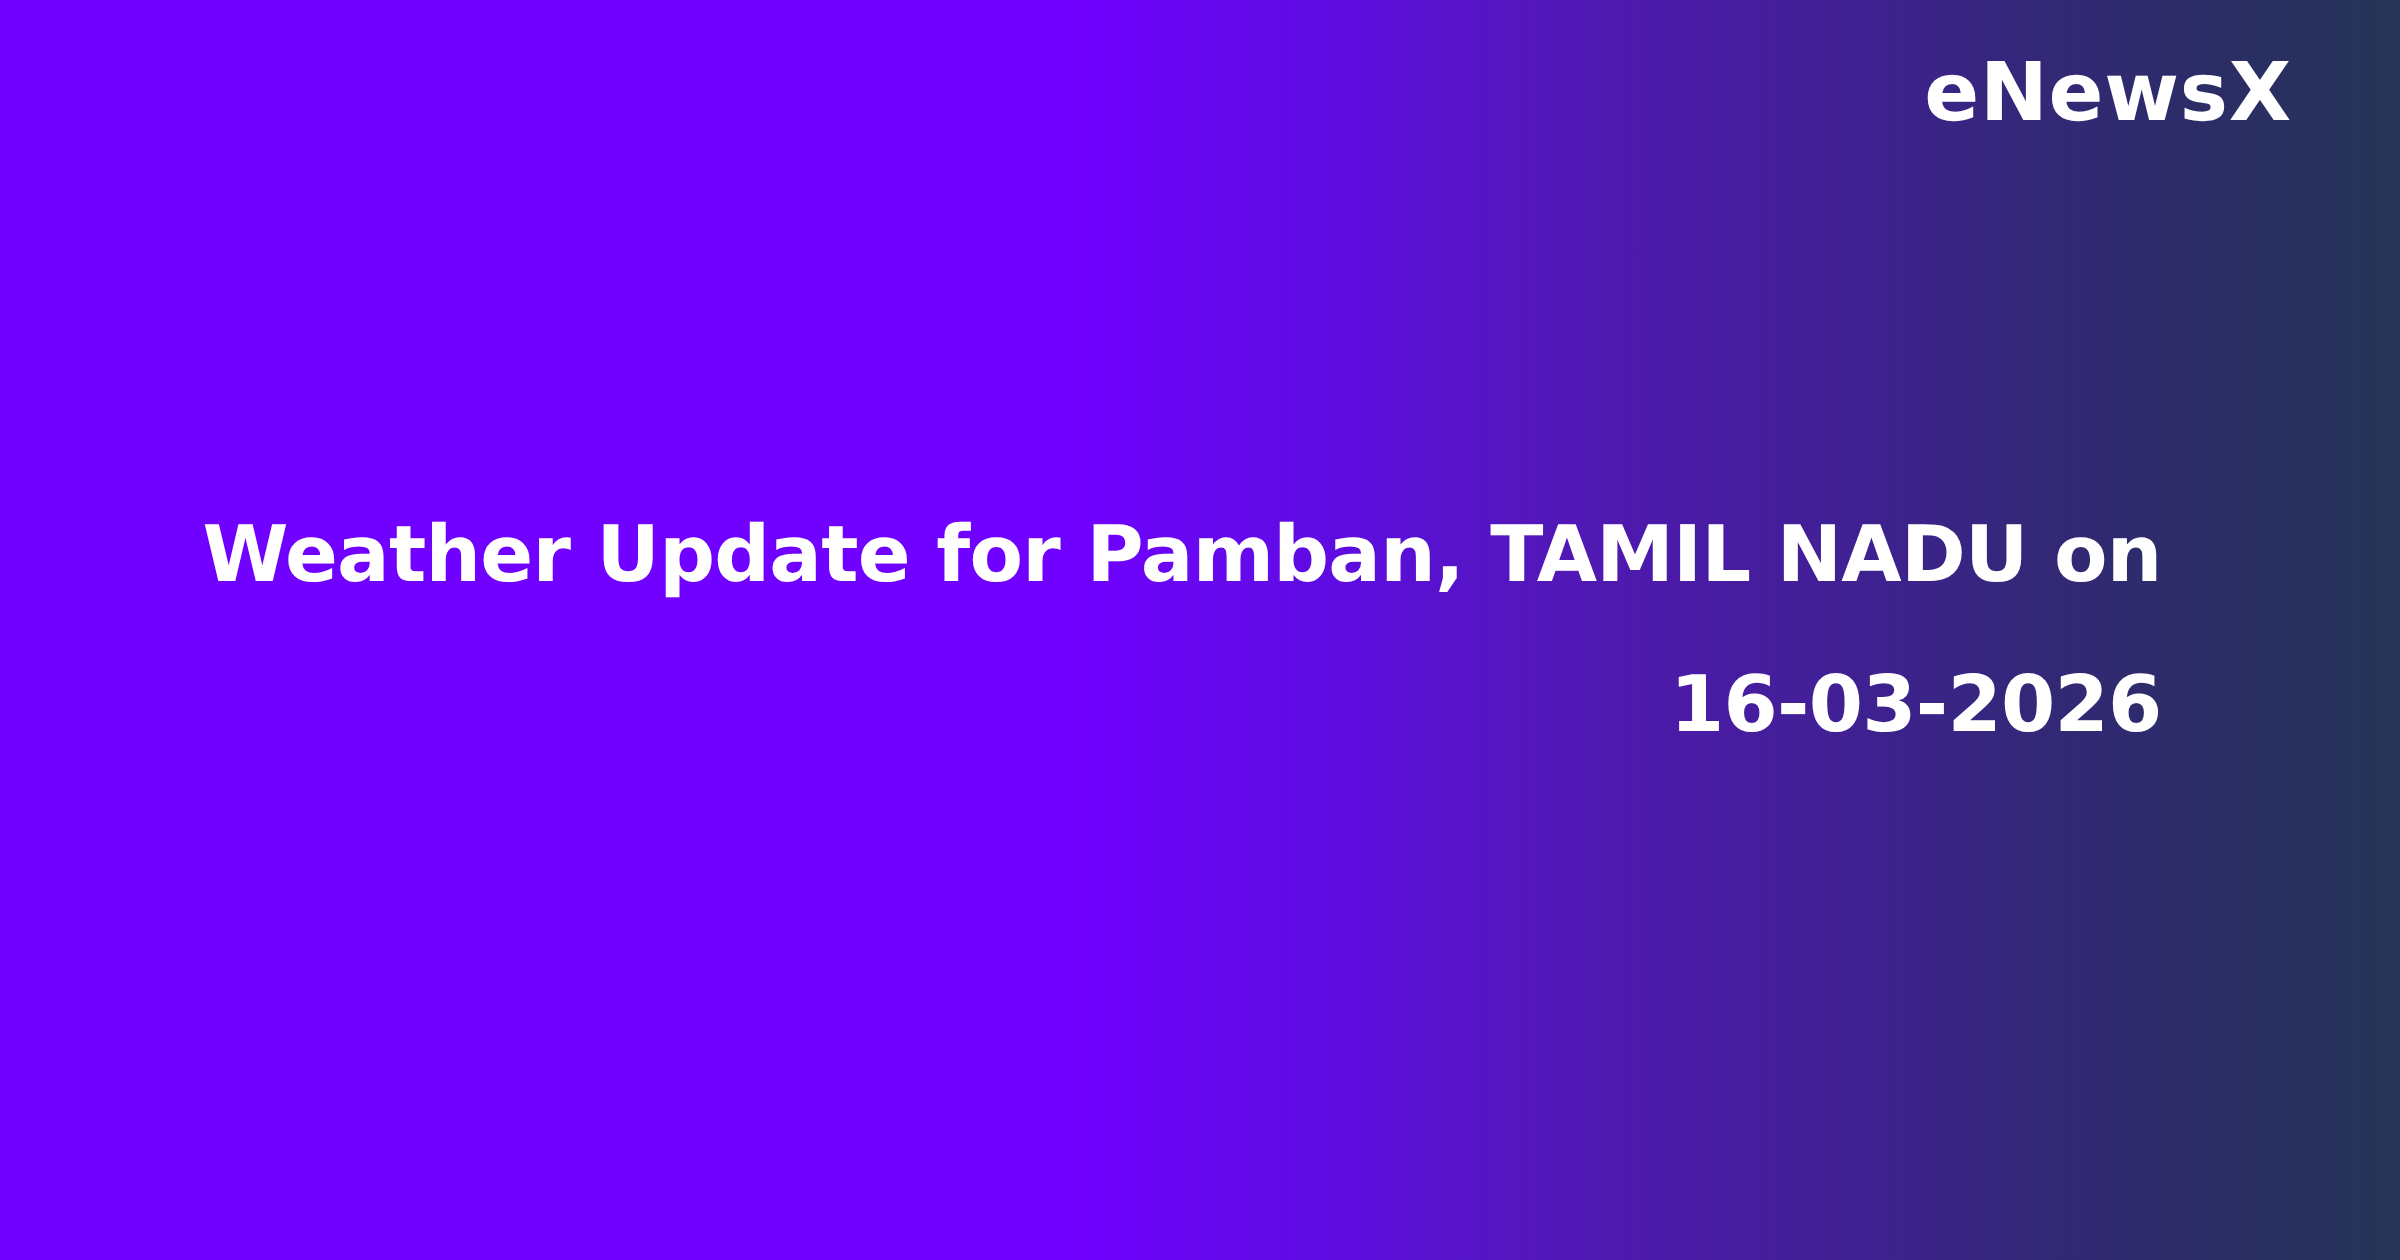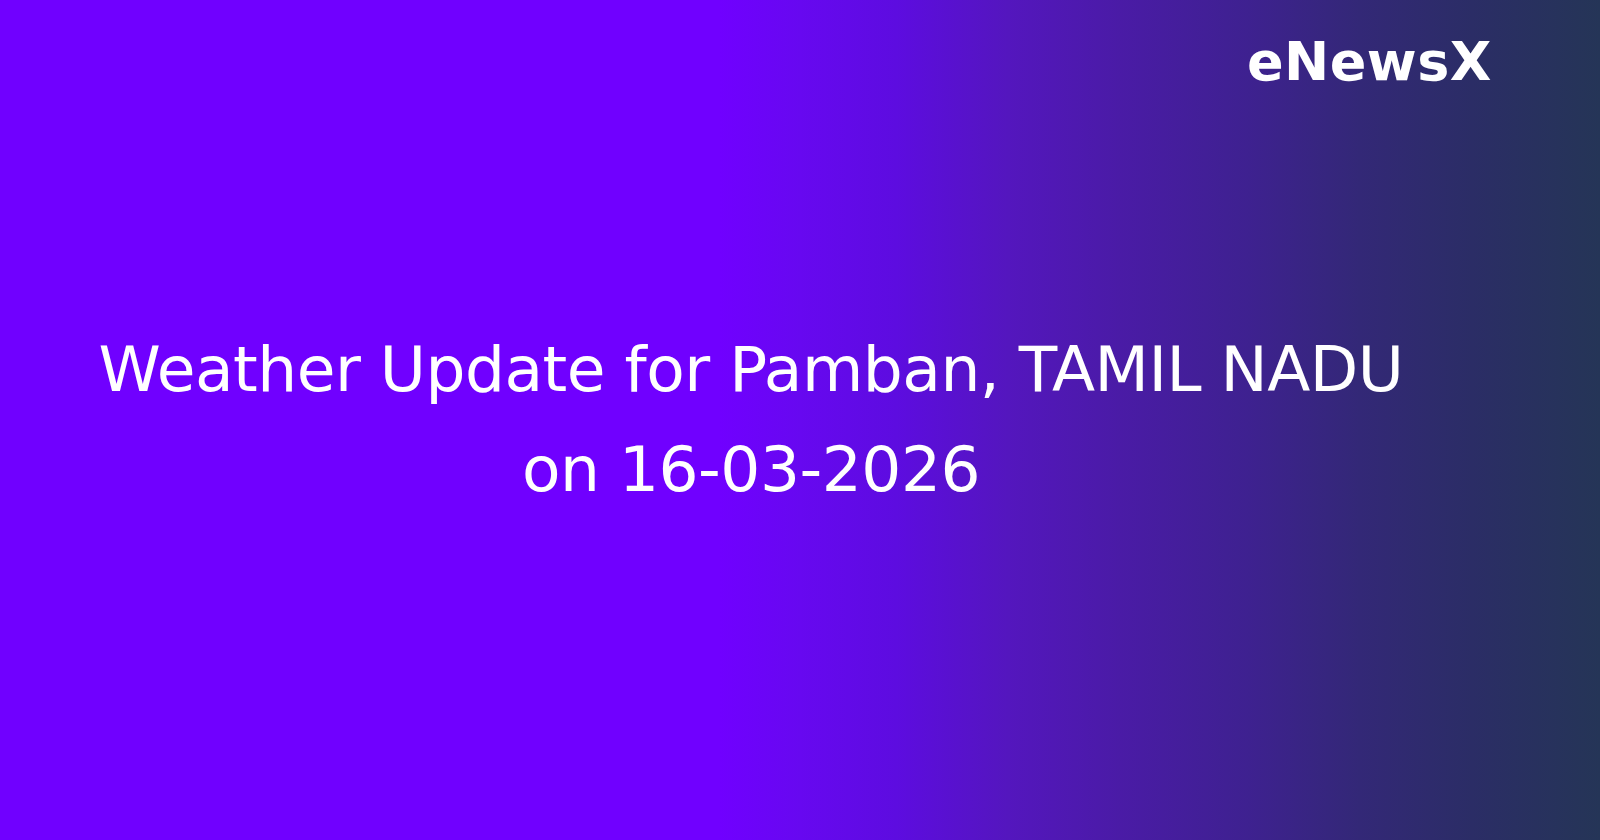--- a/index.html
+++ b/index.html
@@ -34,21 +34,21 @@
   
   .brand-row {
     position: absolute;
     top: 0;
     left: 0;
     right: 0;
     height: 124px;
     display: flex;
     align-items: center;
     justify-content: flex-end;
-    padding-right: 108px;
+    padding-right: 72px;
     box-sizing: border-box;
   }
 
   .brand-logo {
     color: #ffffff;
     font-size: 54px;
     font-weight: 700;
     line-height: 1;
     letter-spacing: 0.5px;
     white-space: nowrap;
@@ -63,27 +63,27 @@
     top: 0;
     bottom: 0;
     display: flex;
     flex-direction: column;
     justify-content: center;
     align-items: flex-start;
   }
 
   .headline {
     color: #ffffff;
-    font-size: 63px;
-    font-weight: 400;
+    font-size: 52px;
+    font-weight: 700;
     line-height: 100px;
     letter-spacing: -0.5px;
     max-width: 1380px;
     margin: 0;
-    text-align: center;
+    text-align: right;
     -webkit-font-smoothing: antialiased;
   }
 </style>
 </head>
 <body>
 
 <div id="card">
 
   <div class="brand-row">
     <div class="brand-logo">eNewsX</div>

